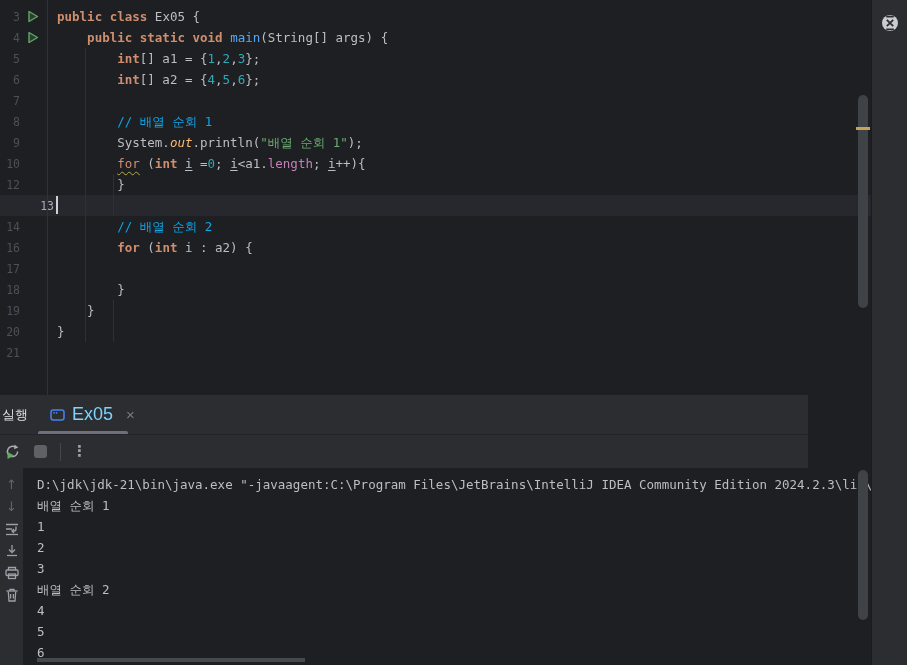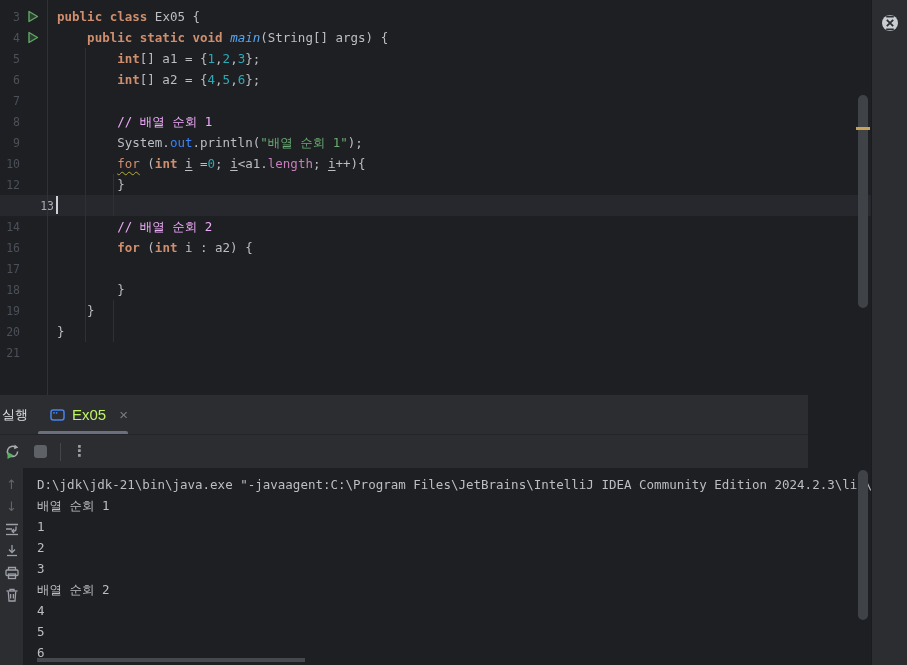--- a/index.html
+++ b/index.html
@@ -22,38 +22,38 @@
   .runslot { width:16px; height:16px; flex:none; margin-left:5px; display:flex; align-items:center; justify-content:center; }
   .code { margin-left:16px; white-space:pre; font-size:12.5px; color:#BCBEC4; line-height:21px; }
   .caret { position:absolute; left:56px; top:1px; width:1.5px; height:18px; background:#CED0D6; }
 
   .tk-kw  { color:#CF8E6D;font-weight:bold; }
   .tk-kww { color:#CF8E6D; text-decoration:underline; text-decoration-style:wavy;
             text-decoration-color:#B6AE3F; text-decoration-thickness:1px; text-underline-offset:3px; }
   .tk-pl  { color:#BCBEC4;margin-top:21px; }
   .tk-num { color:#2AACB8; }
   .tk-str { color:#6AAB73; }
-  .tk-cmt { color:#f0abfc; }
-  .tk-fs  { color:#3b82f6; }
+  .tk-cmt { color:#0ea5e9; }
+  .tk-fs  { color:#fdba74; font-style:italic; }
   .tk-fd  { color:#C77DBB; }
-  .tk-fn  { color:#56A8F5;font-style:italic; }
+  .tk-fn  { color:#56A8F5; }
   .tk-vu  { color:#BCBEC4; text-decoration:underline; text-underline-offset:2px; text-decoration-thickness:1px; }
 
   .gutter-sep { position:absolute; left:47px; top:0; width:1px; height:395px; background:#2F3237; }
   .indent-guide { position:absolute; width:1px; background:#2E3034; }
   .ed-scroll-thumb { position:absolute; left:858px; top:95px; width:10px; height:213px; background:#3F4247; border-radius:5px; }
   .stripe-mark { position:absolute; left:856px; top:127px; width:14px; height:3px; background:#C8A357; }
 
   
   .run-panel { position:absolute; top:395px; left:0; width:808px; height:270px; background:#1E1F22;border-radius:14px; }
   .rp-header { position:relative; height:40px; background:#2B2D30; border-bottom:1px solid #222428;
     display:flex; align-items:center; font-family:"Liberation Sans","DejaVu Sans",sans-serif; }
   .rp-title { margin-left:2px; font-size:13px; color:#DFE1E5; }
   .rp-tab { margin-left:22px; height:100%; display:flex; align-items:center; gap:7px; cursor:default; }
-  .rp-tab-label { font-size:15px; color:#bef264;text-align:right; }
+  .rp-tab-label { font-size:18px; color:#7dd3fc;text-align:right; }
   .rp-tab-close { margin-left:6px; color:#787C82; font-size:15px; line-height:1; }
   .rp-tab-underline { position:absolute; left:38px; bottom:0; width:90px; height:3px; background:#6C707E; border-radius:2px 2px 0 0; }
 
   .rp-toolbar { height:33px; background:#2B2D30; display:flex; align-items:center; padding-left:4px; }
   .tb-stop { width:13px; height:13px; margin-left:13px; background:#5E6166; border-radius:3px; }
   .tb-sep { width:1px; height:18px; margin-left:13px; background:#43464B; }
   .tb-kebab { margin-left:11px; color:#9DA0A8; font-size:15px; font-weight:bold;
     font-family:"DejaVu Sans",sans-serif; line-height:1; }
 
   .console { position:absolute; top:73px; left:0; width:871px; height:197px; background:#1E1F22; }

